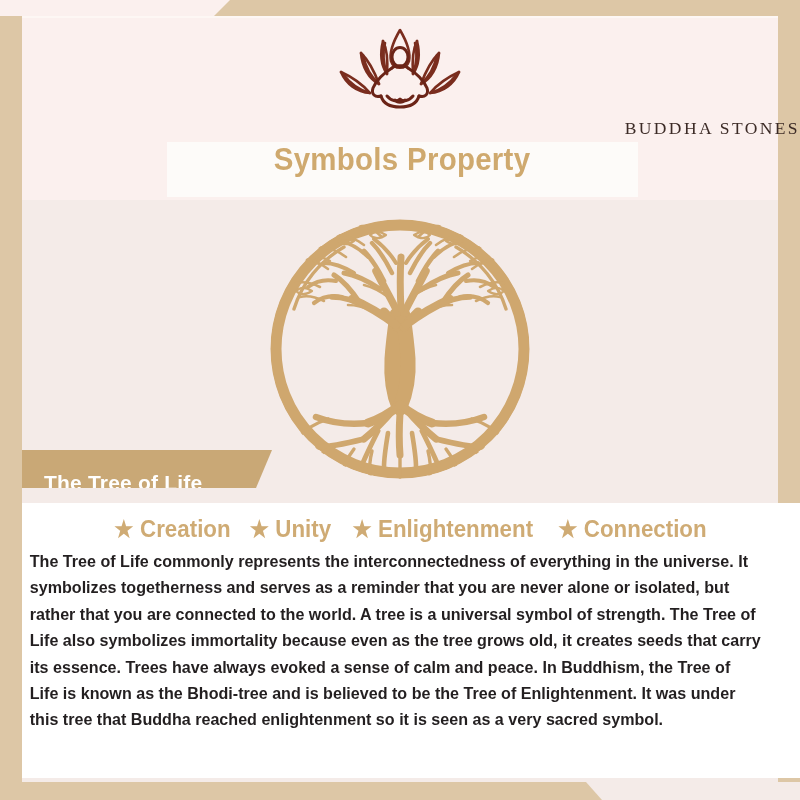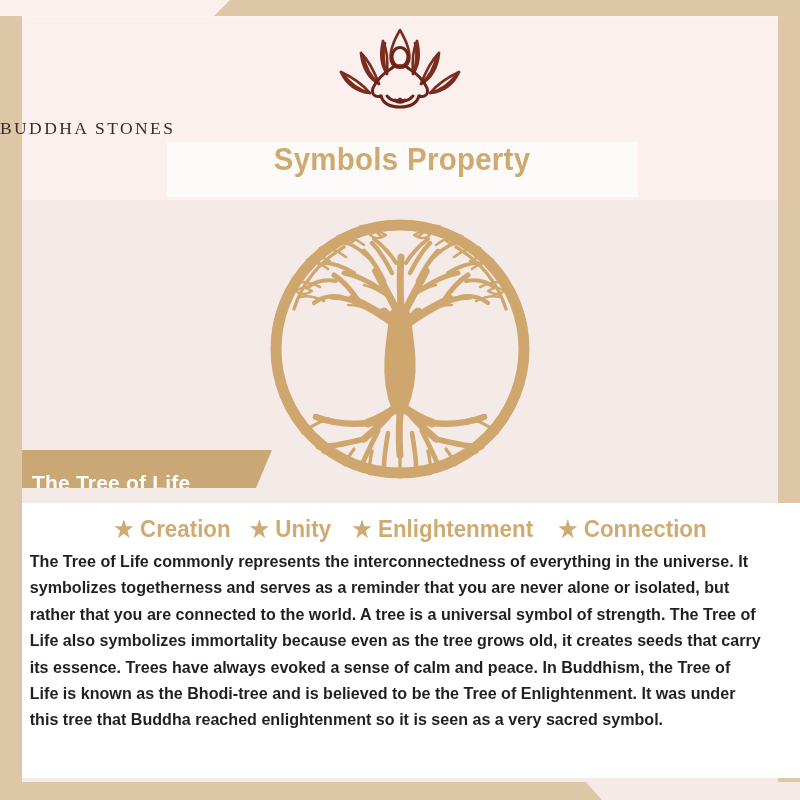--- a/index.html
+++ b/index.html
@@ -71,21 +71,21 @@
     border-top: 2px solid #fdf7f4;
     box-sizing: border-box;
     pointer-events: none;
   }
 
   
   .brand {
     position: absolute;
     left: 0; top: 24px;
     width: 800px;
-    text-align: left;
+    text-align: right;
   }
   .brand-mark {
     display: block;
     margin: 0 auto;
     width: 150px;
     height: 92px;
   }
   .brand-name {
     margin-top: 2px;
     font-family: "Liberation Serif", serif;
@@ -124,21 +124,21 @@
   .section-banner {
     position: absolute;
     left: 22px; top: 450px;
     width: 250px; height: 38px;
     background: #c9a876;
     clip-path: polygon(0 0, 250px 0, 234px 38px, 0 38px);
     display: flex;
     align-items: center;
   }
   .section-banner-label {
-    padding-left: 10px;
+    padding-left: 22px;
     color: #ffffff;
     font-size: 21px;
     font-weight: 700;
     letter-spacing: 0.2px;
     margin-top: 28px;
   }
 
   
   .content-panel {
     position: absolute;

